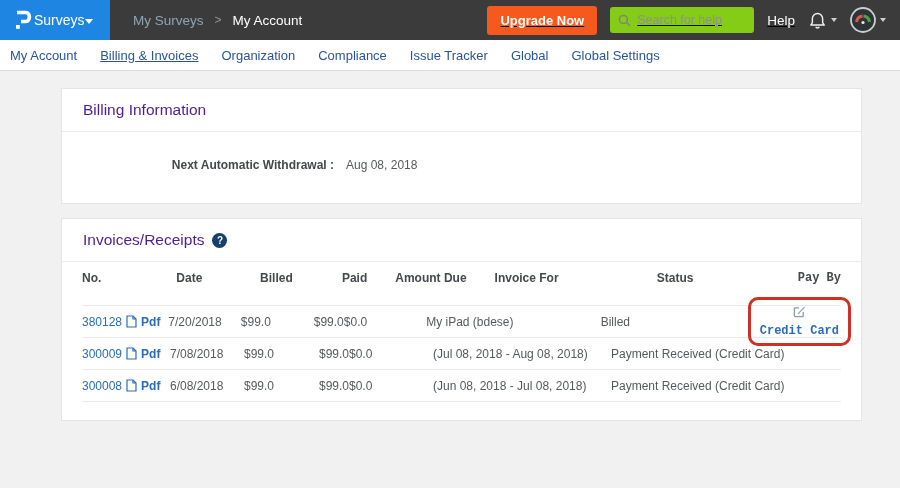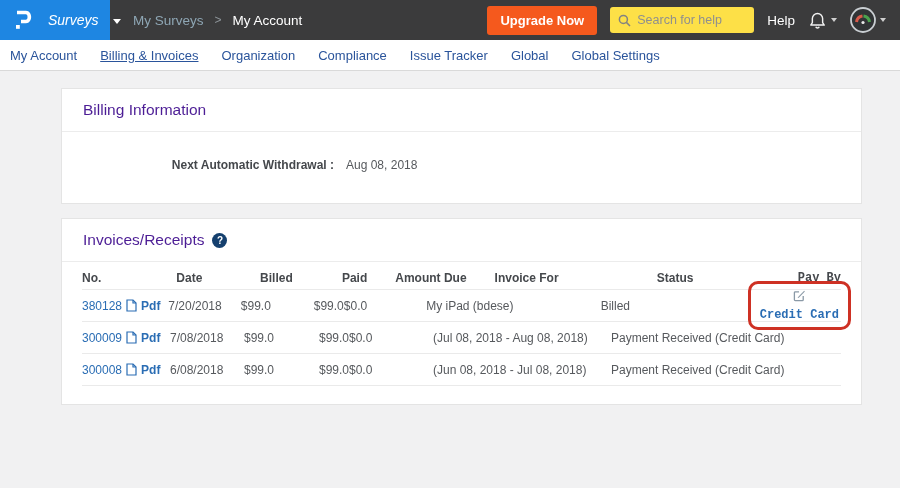--- a/index.html
+++ b/index.html
@@ -5,30 +5,30 @@
   * { box-sizing: border-box; margin: 0; padding: 0; }
   html,body { width:900px; height:488px; }
   body {
     font-family: "Liberation Sans", sans-serif;
     background:#f1f1f2;
     overflow:hidden;
     -webkit-font-smoothing:antialiased;
   }
   
   .topbar { height:40px; background:#3b3b3c; display:flex; align-items:center; }
-  .logo-area { width:110px; height:40px; background:#1e86e2; display:flex; align-items:center; padding-left:13px; gap:14px; cursor:pointer; flex-shrink:0;font-style:italic; }
+  .logo-area { width:110px; height:40px; background:#1e86e2; display:flex; align-items:center; padding-left:13px; gap:0; cursor:pointer; flex-shrink:0; }
   .product { color:#fff; font-size:14px; }
   .caret-down { width:0; height:0; border-left:4px solid transparent; border-right:4px solid transparent; border-top:5px solid #fff; margin-top:2px; }
   .breadcrumb { display:flex; align-items:center; margin-left:23px; font-size:13.5px; }
   .bc-link { color:#8ea6b4; text-decoration:none; cursor:pointer;text-align:right; }
   .bc-sep { color:#8d9499; margin:0 11px; font-size:12px; }
   .bc-current { color:#fff; }
-  .topbar-right { margin-left:auto; display:flex; align-items:center; gap:13px; padding-right:14px; }
+  .topbar-right { margin-left:auto; display:flex; align-items:center; gap:13px; padding-right:14px;text-decoration:underline; }
   .upgrade-btn { background:#f5591d; color:#fff; border:none; border-radius:3px; font-family:inherit; font-size:13px; font-weight:bold; padding:7px 13px; cursor:pointer; }
-  .search-box { background:#fde047; border-radius:3px; height:26px; width:144px; display:flex; align-items:center; padding:0 8px; gap:6px; }
+  .search-box { background:#84cc16; border-radius:3px; height:26px; width:144px; display:flex; align-items:center; padding:0 8px; gap:6px; }
   .search-box input { border:none; outline:none; font-family:inherit; font-size:12.5px; color:#444; width:100%; background:transparent; }
   .search-box input::placeholder { color:#8f8f8f; }
   .help-link { color:#fff; font-size:13.5px; text-decoration:none; cursor:pointer; }
   .icon-btn { display:flex; align-items:center; gap:4px; cursor:pointer; }
   .avatar-wrap { display:flex; align-items:center; gap:4px; cursor:pointer; }
   .topbar .caret-sm { width:0; height:0; border-left:3.5px solid transparent; border-right:3.5px solid transparent; border-top:4px solid #cfcfcf; }
   
   .tabbar { height:31px; background:#fff; border-bottom:1px solid #d9d9d9; display:flex; align-items:center; padding:0 10px; gap:23px; }
   .tab { color:#2a549b; font-size:13px; text-decoration:none; cursor:pointer; white-space:nowrap; }
   .tab.active { text-decoration:underline; }
@@ -40,21 +40,21 @@
   .help-badge { width:15px; height:15px; border-radius:50%; background:#15406e; color:#fff; font-size:10px; font-weight:bold; text-align:center; line-height:15px; cursor:pointer; }
   
   .billing-body { padding:17px 0 21px; }
   .info-row { display:flex; align-items:center; padding:9px 0 10px; font-size:12px; }
   .info-label { width:272px; text-align:right; font-weight:bold; color:#45484c; flex-shrink:0; }
   .info-value { margin-left:12px; color:#56595d; display:flex; align-items:center; gap:6px; }
   .link { color:#2a6db4; text-decoration:none; font-weight:bold; cursor:pointer; }
   
   .table { padding:0 20px 18px; }
   .trow { display:flex; align-items:center; border-bottom:1px solid #eaeaea; font-size:12px; color:#56595d; }
-  .trow.thead { font-weight:bold; color:#45484c; padding:9px 0 4px;gap:28px; }
+  .trow.thead { font-weight:bold; color:#45484c; padding:9px 0 20px;gap:28px; }
   .trow.tdata { height:32px; }
   .cell { white-space:nowrap; overflow:visible; }
   .col-no { width:88px; display:flex; align-items:center; gap:4px; }
   .col-date { width:74px; }
   .col-billed { width:53px; }
   .col-paid { width:52px;text-align:right; }
   .col-due { width:84px; }
   .col-for { width:178px; }
   .col-status { width:150px; }
   .col-pay { flex:1; text-align:right; font-weight:bold;font-family:Liberation Mono, monospace; }

